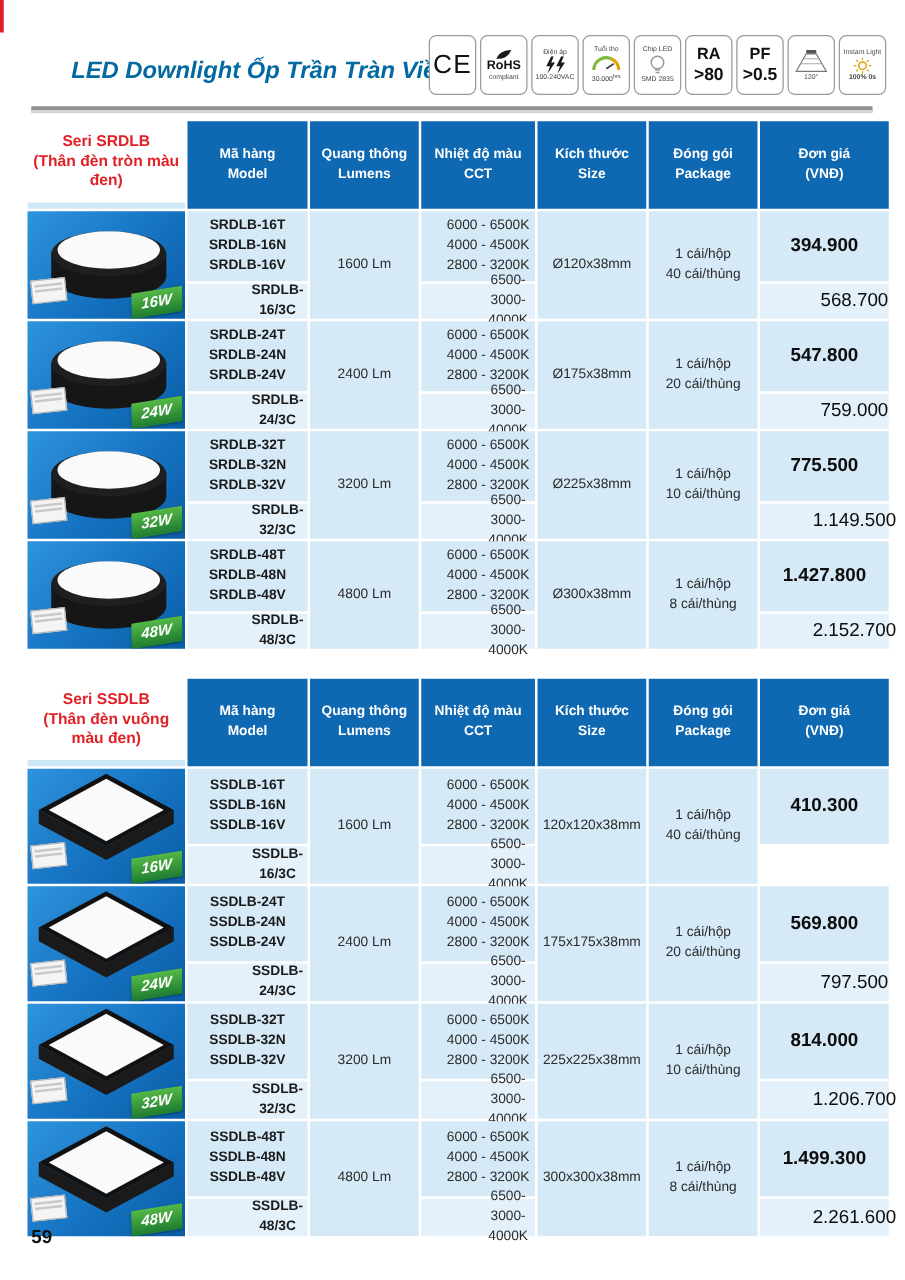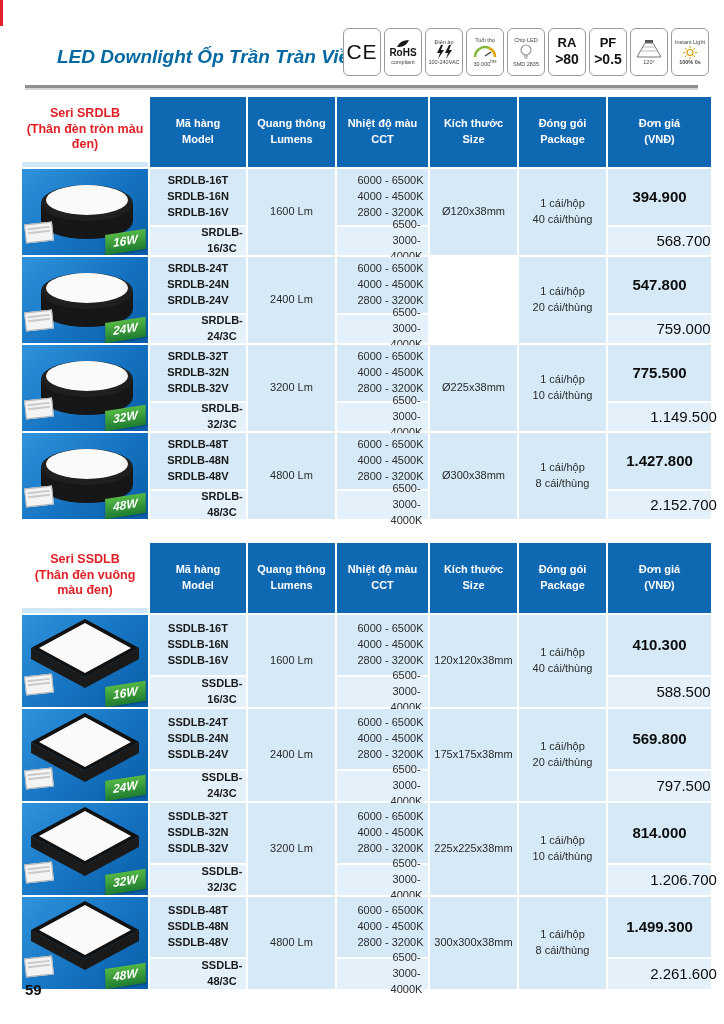--- a/index.html
+++ b/index.html
@@ -240,20 +240,21 @@
       <div>SRDLB-24V</div>
     </div>
     <div class="cell c-bot model3c-cell">SRDLB-24/3C</div>
     <div class="cell c-span lumens-cell">2400 Lm</div>
     <div class="cell c-top cct-cell">
       <div>6000 - 6500K</div>
       <div>4000 - 4500K</div>
       <div>2800 - 3200K</div>
     </div>
     <div class="cell c-bot cct3c-cell">6500-3000-4000K</div>
+    <div class="cell c-span size-cell">Ø175x38mm</div>
     <div class="cell c-span package-cell">
       <div>1 cái/hộp</div>
       <div>20 cái/thùng</div>
     </div>
     <div class="cell c-top price-cell">547.800</div>
     <div class="cell c-bot price3c-cell">759.000</div>
   </div>
 
   <div class="row-group round">
     <div class="cell img-cell">
@@ -379,21 +380,20 @@
       <div>4000 - 4500K</div>
       <div>2800 - 3200K</div>
     </div>
     <div class="cell c-bot cct3c-cell">6500-3000-4000K</div>
     <div class="cell c-span size-cell">120x120x38mm</div>
     <div class="cell c-span package-cell">
       <div>1 cái/hộp</div>
       <div>40 cái/thùng</div>
     </div>
     <div class="cell c-top price-cell">410.300</div>
-    <div class="cell c-bot price3c-cell">588.500</div>
   </div>
 
   <div class="row-group square">
     <div class="cell img-cell">
 
       <svg class="fixture square-svg" width="120" height="80" viewBox="0 0 120 80">
         <polygon points="60,4 114,33 60,62 6,33" fill="#111111"></polygon>
         <polygon points="6,33 60,62 114,33 114,44 60,73 6,44" fill="#1a1a1a"></polygon>
         <polygon points="60,8 106,33 60,58 14,33" fill="#fafafa"></polygon>
       </svg>

